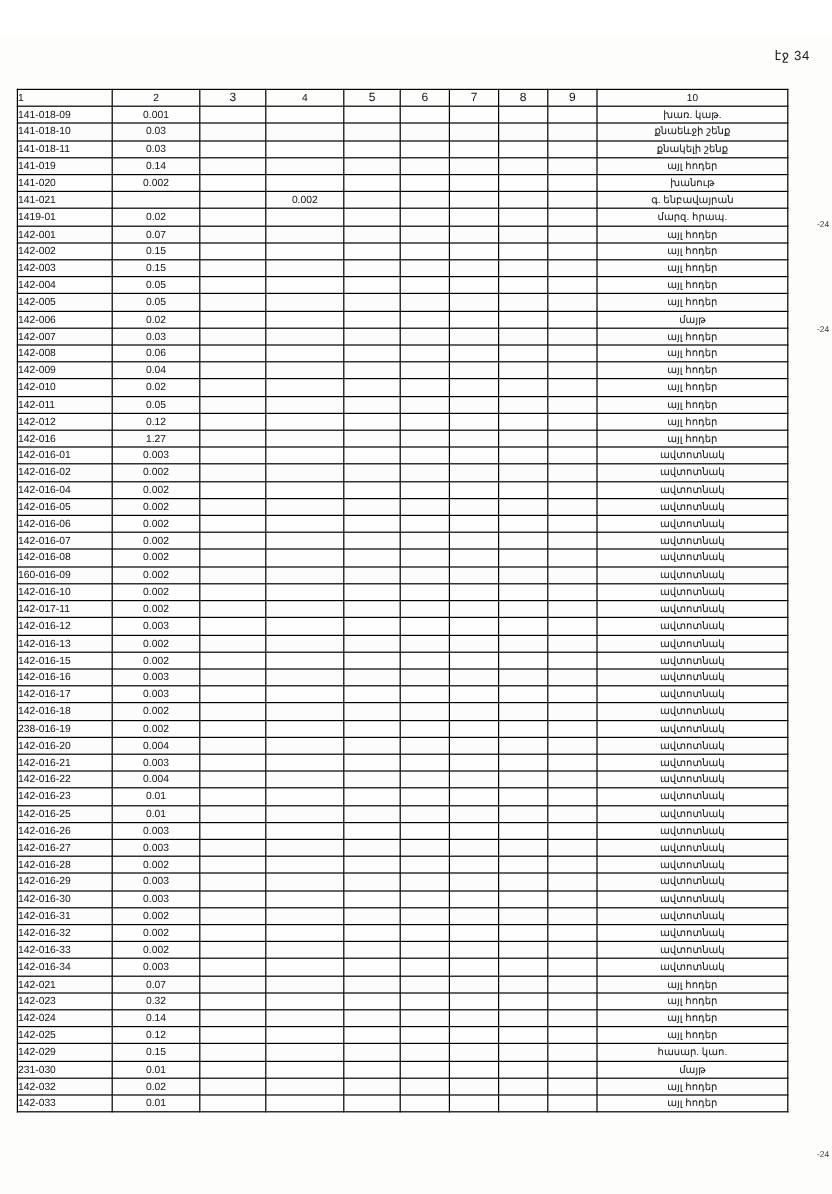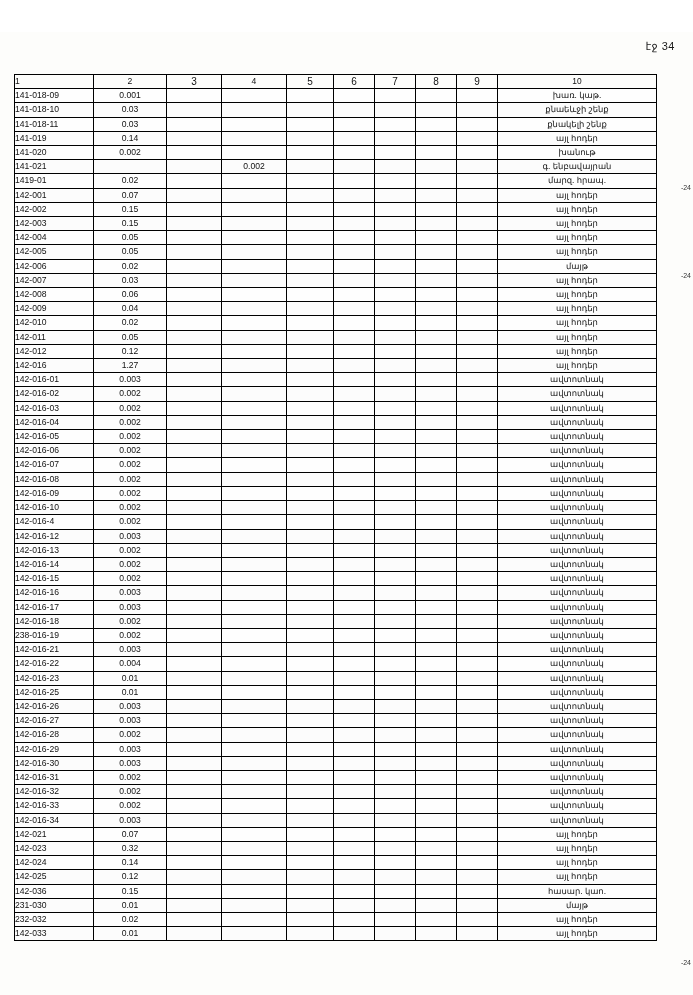--- a/index.html
+++ b/index.html
@@ -369,32 +369,20 @@
             <td class="c3"></td>
             <td class="c4"></td>
             <td class="c5"></td>
             <td class="c6"></td>
             <td class="c7"></td>
             <td class="c8"></td>
             <td class="c9"></td>
             <td class="c10">ավտոտնակ</td>
           </tr>
           <tr>
-            <td class="c1">142-016-03</td>
-            <td class="c2">0.002</td>
-            <td class="c3"></td>
-            <td class="c4"></td>
-            <td class="c5"></td>
-            <td class="c6"></td>
-            <td class="c7"></td>
-            <td class="c8"></td>
-            <td class="c9"></td>
-            <td class="c10">ավտոտնակ</td>
-          </tr>
-          <tr>
             <td class="c1">142-016-04</td>
             <td class="c2">0.002</td>
             <td class="c3"></td>
             <td class="c4"></td>
             <td class="c5"></td>
             <td class="c6"></td>
             <td class="c7"></td>
             <td class="c8"></td>
             <td class="c9"></td>
             <td class="c10">ավտոտնակ</td>
@@ -441,21 +429,21 @@
             <td class="c3"></td>
             <td class="c4"></td>
             <td class="c5"></td>
             <td class="c6"></td>
             <td class="c7"></td>
             <td class="c8"></td>
             <td class="c9"></td>
             <td class="c10">ավտոտնակ</td>
           </tr>
           <tr>
-            <td class="c1">142-016-09</td>
+            <td class="c1">160-016-09</td>
             <td class="c2">0.002</td>
             <td class="c3"></td>
             <td class="c4"></td>
             <td class="c5"></td>
             <td class="c6"></td>
             <td class="c7"></td>
             <td class="c8"></td>
             <td class="c9"></td>
             <td class="c10">ավտոտնակ</td>
           </tr>
@@ -465,21 +453,21 @@
             <td class="c3"></td>
             <td class="c4"></td>
             <td class="c5"></td>
             <td class="c6"></td>
             <td class="c7"></td>
             <td class="c8"></td>
             <td class="c9"></td>
             <td class="c10">ավտոտնակ</td>
           </tr>
           <tr>
-            <td class="c1">142-016-4</td>
+            <td class="c1">142-017-11</td>
             <td class="c2">0.002</td>
             <td class="c3"></td>
             <td class="c4"></td>
             <td class="c5"></td>
             <td class="c6"></td>
             <td class="c7"></td>
             <td class="c8"></td>
             <td class="c9"></td>
             <td class="c10">ավտոտնակ</td>
           </tr>
@@ -501,32 +489,20 @@
             <td class="c3"></td>
             <td class="c4"></td>
             <td class="c5"></td>
             <td class="c6"></td>
             <td class="c7"></td>
             <td class="c8"></td>
             <td class="c9"></td>
             <td class="c10">ավտոտնակ</td>
           </tr>
           <tr>
-            <td class="c1">142-016-14</td>
-            <td class="c2">0.002</td>
-            <td class="c3"></td>
-            <td class="c4"></td>
-            <td class="c5"></td>
-            <td class="c6"></td>
-            <td class="c7"></td>
-            <td class="c8"></td>
-            <td class="c9"></td>
-            <td class="c10">ավտոտնակ</td>
-          </tr>
-          <tr>
             <td class="c1">142-016-15</td>
             <td class="c2">0.002</td>
             <td class="c3"></td>
             <td class="c4"></td>
             <td class="c5"></td>
             <td class="c6"></td>
             <td class="c7"></td>
             <td class="c8"></td>
             <td class="c9"></td>
             <td class="c10">ավտոտնակ</td>
@@ -563,20 +539,32 @@
             <td class="c5"></td>
             <td class="c6"></td>
             <td class="c7"></td>
             <td class="c8"></td>
             <td class="c9"></td>
             <td class="c10">ավտոտնակ</td>
           </tr>
           <tr>
             <td class="c1">238-016-19</td>
             <td class="c2">0.002</td>
+            <td class="c3"></td>
+            <td class="c4"></td>
+            <td class="c5"></td>
+            <td class="c6"></td>
+            <td class="c7"></td>
+            <td class="c8"></td>
+            <td class="c9"></td>
+            <td class="c10">ավտոտնակ</td>
+          </tr>
+          <tr>
+            <td class="c1">142-016-20</td>
+            <td class="c2">0.004</td>
             <td class="c3"></td>
             <td class="c4"></td>
             <td class="c5"></td>
             <td class="c6"></td>
             <td class="c7"></td>
             <td class="c8"></td>
             <td class="c9"></td>
             <td class="c10">ավտոտնակ</td>
           </tr>
           <tr>
@@ -777,21 +765,21 @@
             <td class="c3"></td>
             <td class="c4"></td>
             <td class="c5"></td>
             <td class="c6"></td>
             <td class="c7"></td>
             <td class="c8"></td>
             <td class="c9"></td>
             <td class="c10">այլ հոդեր</td>
           </tr>
           <tr>
-            <td class="c1">142-036</td>
+            <td class="c1">142-029</td>
             <td class="c2">0.15</td>
             <td class="c3"></td>
             <td class="c4"></td>
             <td class="c5"></td>
             <td class="c6"></td>
             <td class="c7"></td>
             <td class="c8"></td>
             <td class="c9"></td>
             <td class="c10">հասար. կաո.</td>
           </tr>
@@ -801,21 +789,21 @@
             <td class="c3"></td>
             <td class="c4"></td>
             <td class="c5"></td>
             <td class="c6"></td>
             <td class="c7"></td>
             <td class="c8"></td>
             <td class="c9"></td>
             <td class="c10">մայթ</td>
           </tr>
           <tr>
-            <td class="c1">232-032</td>
+            <td class="c1">142-032</td>
             <td class="c2">0.02</td>
             <td class="c3"></td>
             <td class="c4"></td>
             <td class="c5"></td>
             <td class="c6"></td>
             <td class="c7"></td>
             <td class="c8"></td>
             <td class="c9"></td>
             <td class="c10">այլ հոդեր</td>
           </tr>

